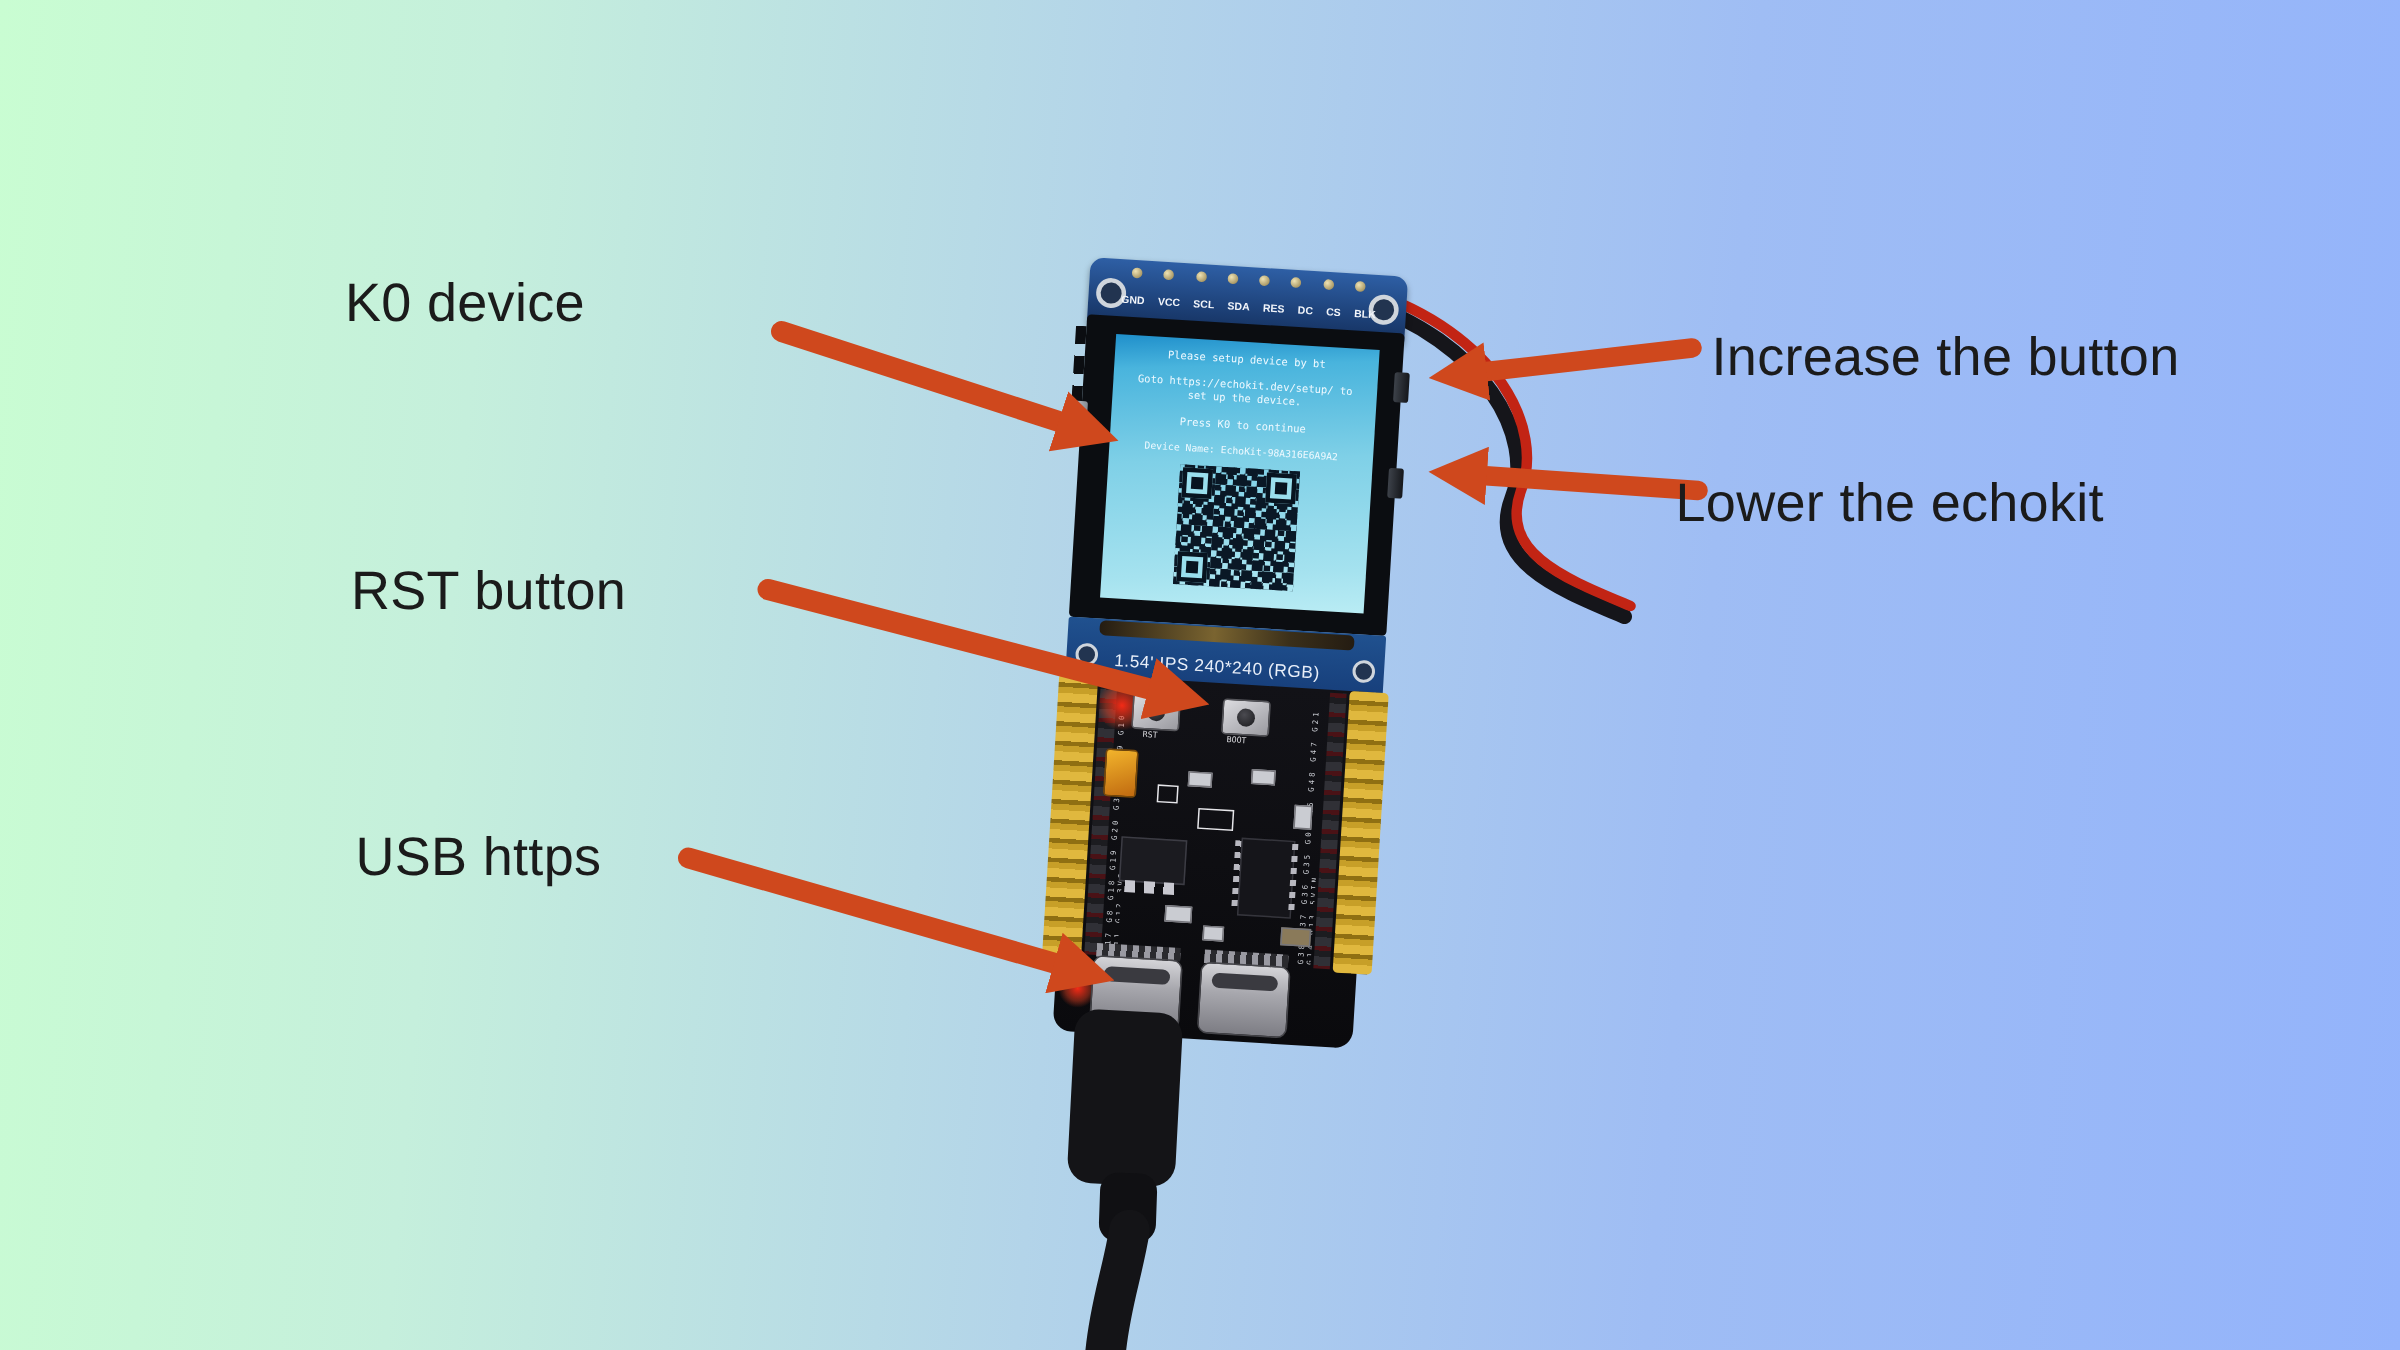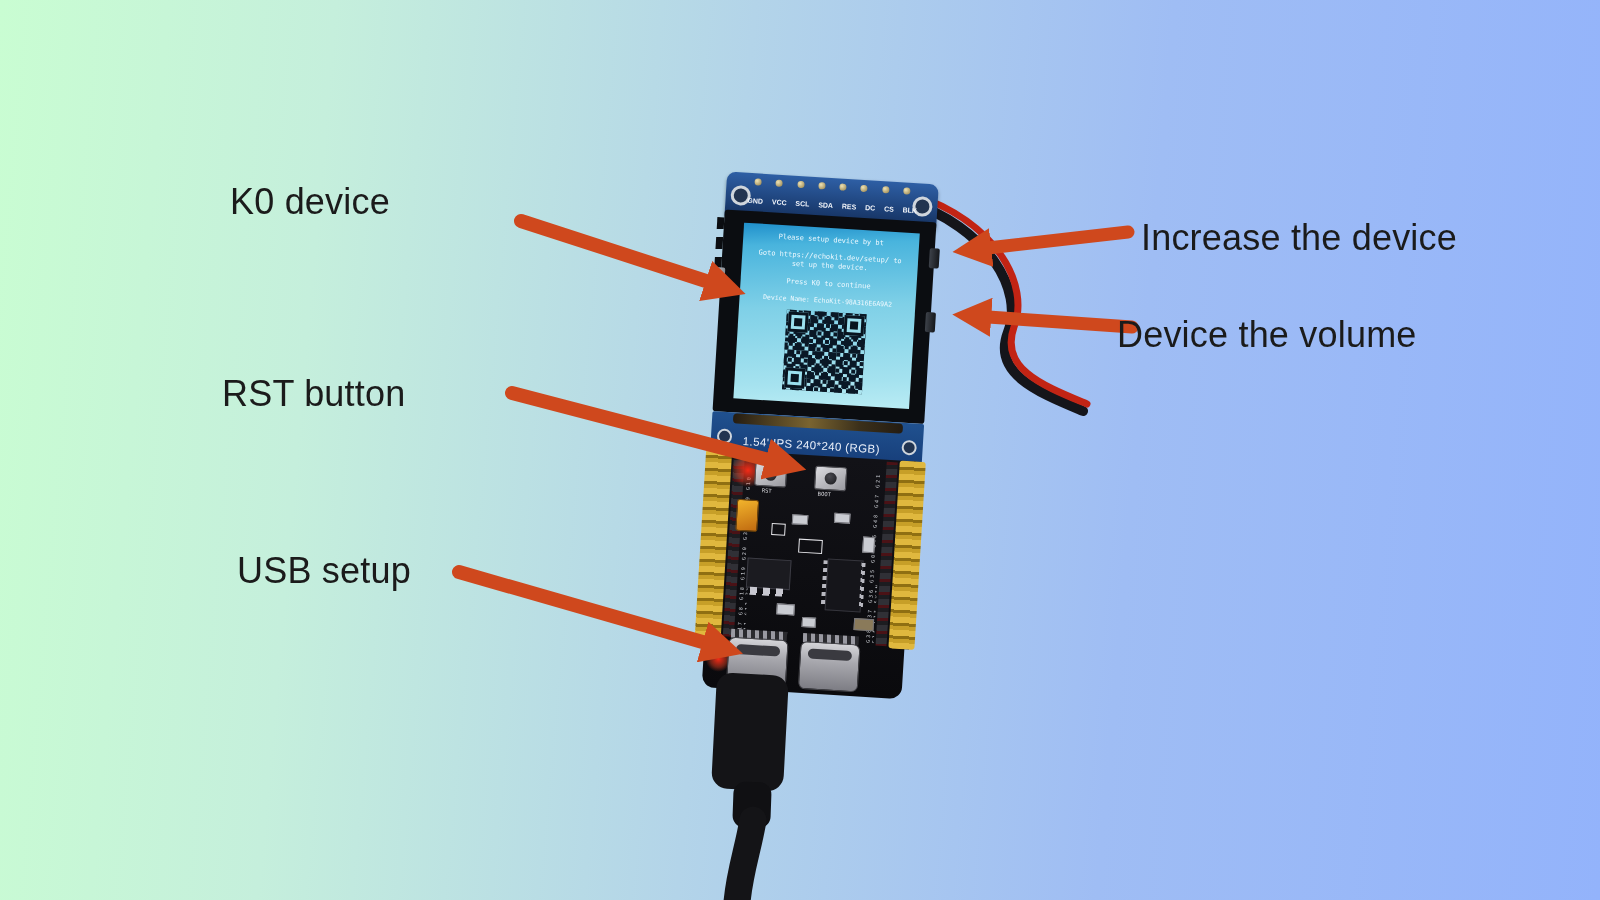--- a/index.html
+++ b/index.html
@@ -216,16 +216,16 @@
     </marker>
   </defs>
   <line x1="521" y1="221" x2="709" y2="282" stroke-width="14" stroke-linecap="round" marker-end="url(#ah)" stroke="#cf481d"></line>
   <line x1="512" y1="393" x2="769" y2="460" stroke-width="14" stroke-linecap="round" marker-end="url(#ah)" stroke="#cf481d"></line>
   <line x1="459" y1="572" x2="706" y2="643" stroke-width="14" stroke-linecap="round" marker-end="url(#ah)" stroke="#cf481d"></line>
   <line x1="1128" y1="232" x2="988" y2="248" stroke-width="13" stroke-linecap="round" marker-end="url(#ah)" stroke="#cf481d"></line>
   <line x1="1132" y1="327" x2="988" y2="317" stroke-width="13" stroke-linecap="round" marker-end="url(#ah)" stroke="#cf481d"></line>
 </svg>
 
 <div class="callout" style="left:230px;top:182px">K0 device</div>
-<div class="callout" style="left:222px;top:374px">RST button</div>
-<div class="callout" style="left:237px;top:551px">USB setup</div>
-<div class="callout" style="left:1141px;top:218px">Increase the device</div>
-<div class="callout" style="left:1117px;top:315px">Device the volume</div>
+<div class="callout" style="left:234px;top:374px">RST button</div>
+<div class="callout" style="left:237px;top:551px">USB https</div>
+<div class="callout" style="left:1141px;top:218px">Increase the button</div>
+<div class="callout" style="left:1117px;top:315px">Lower the echokit</div>
 
 </body></html>

